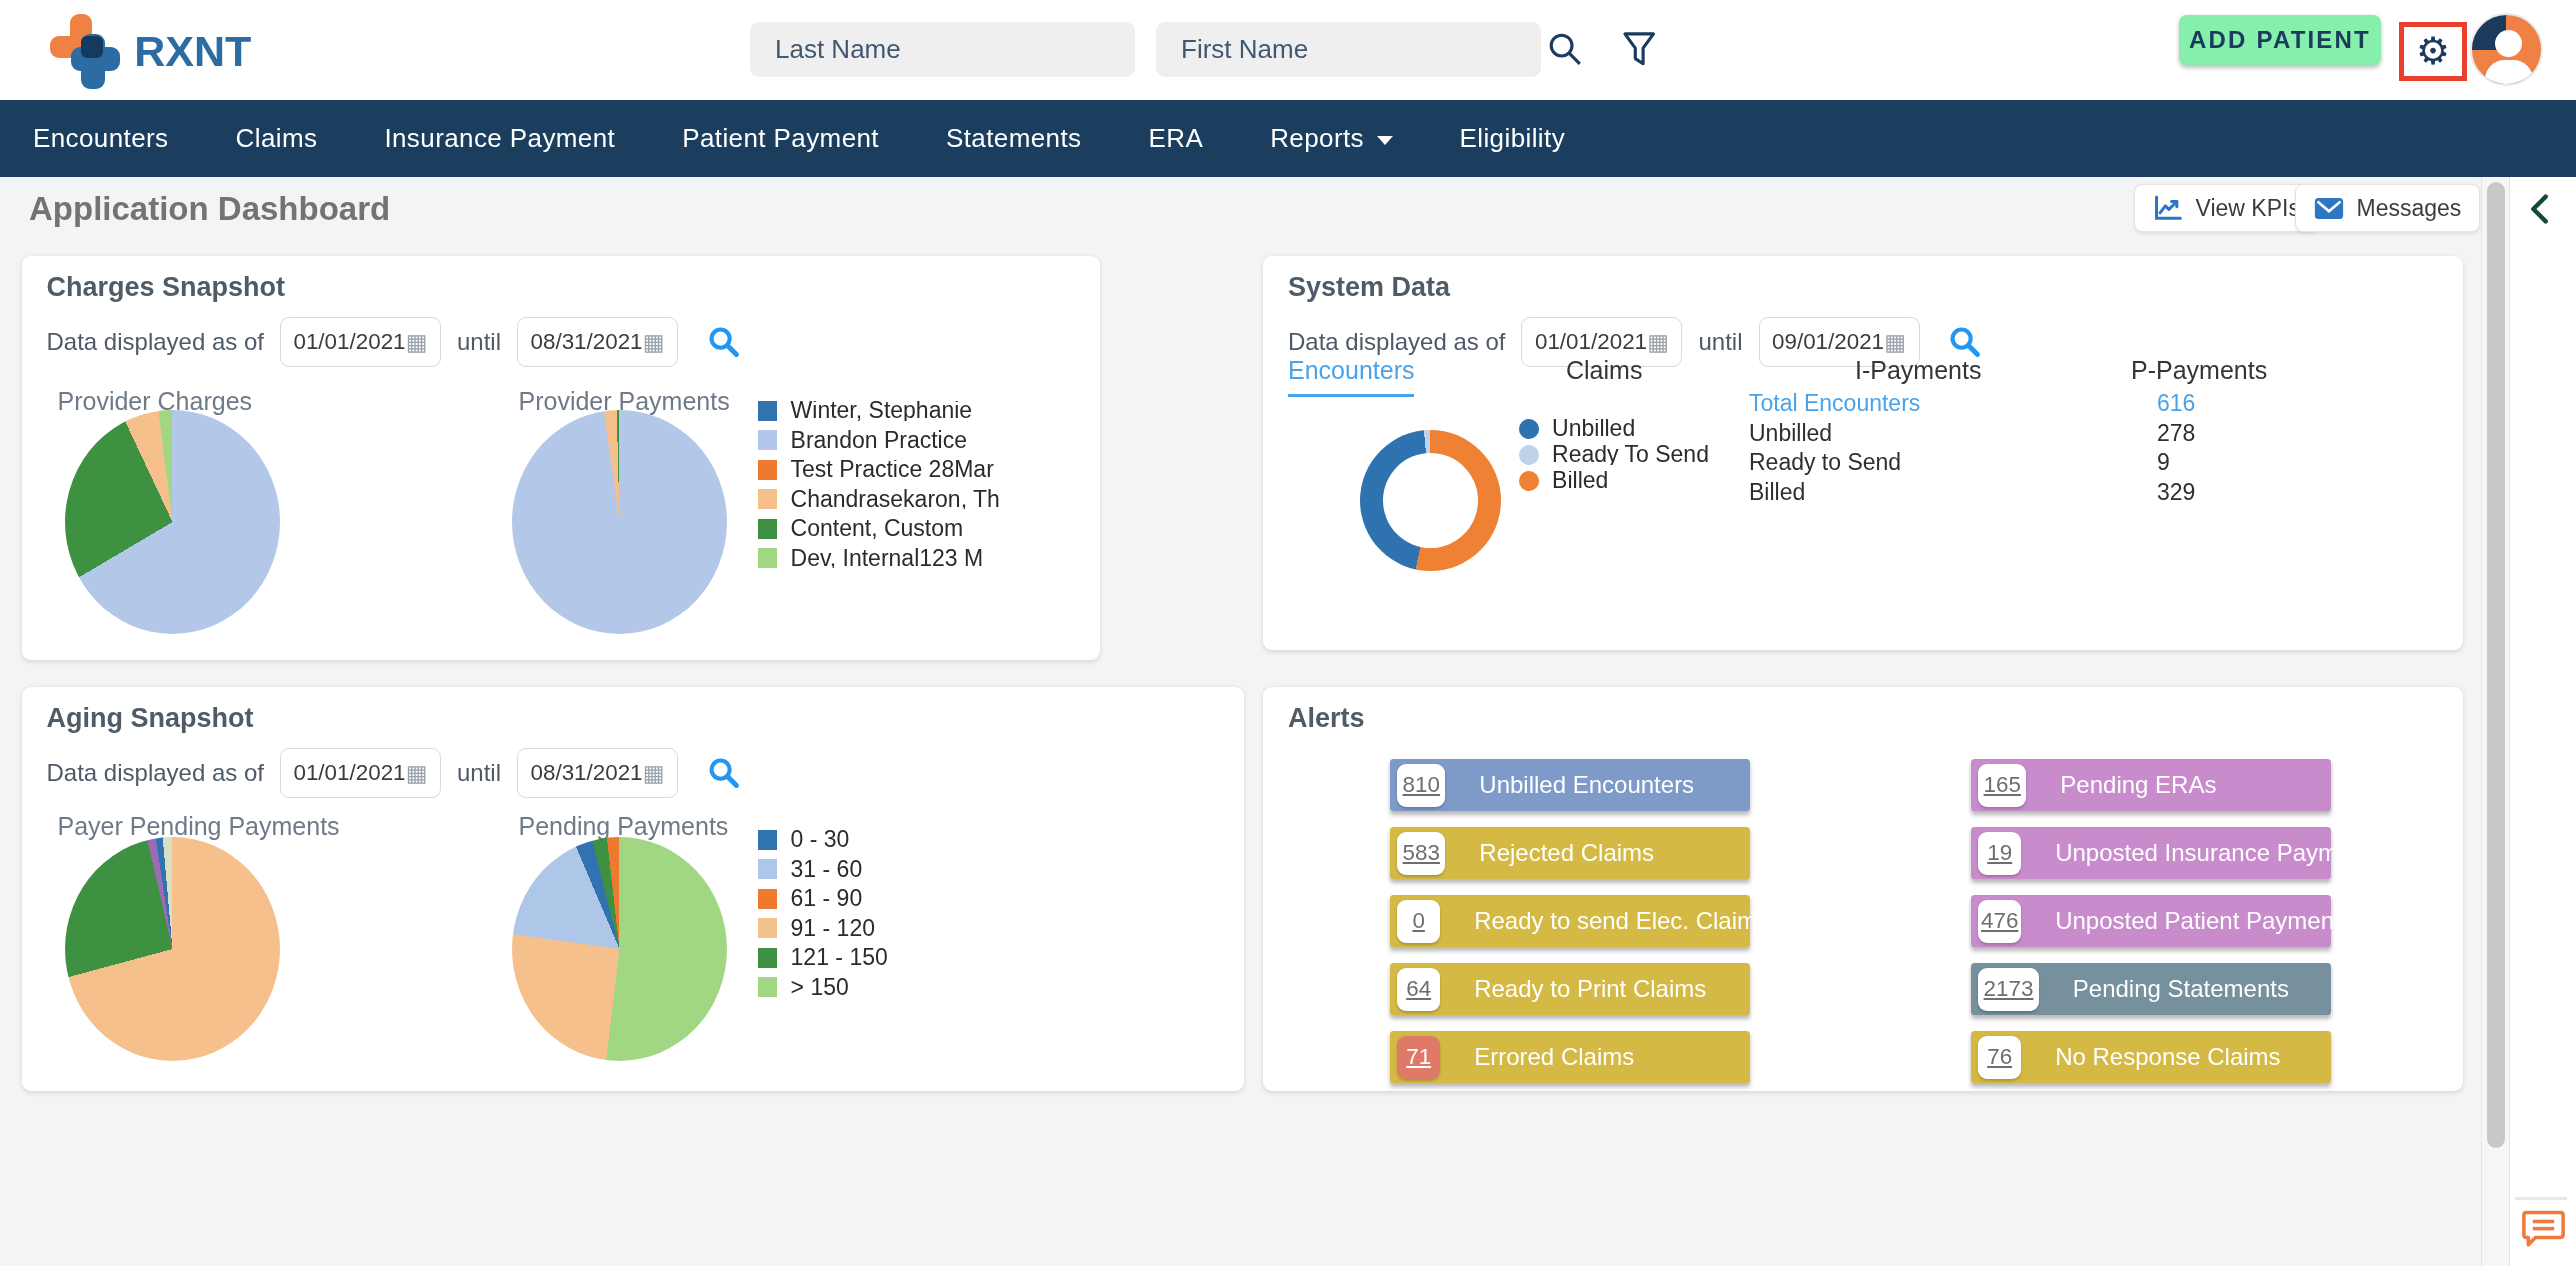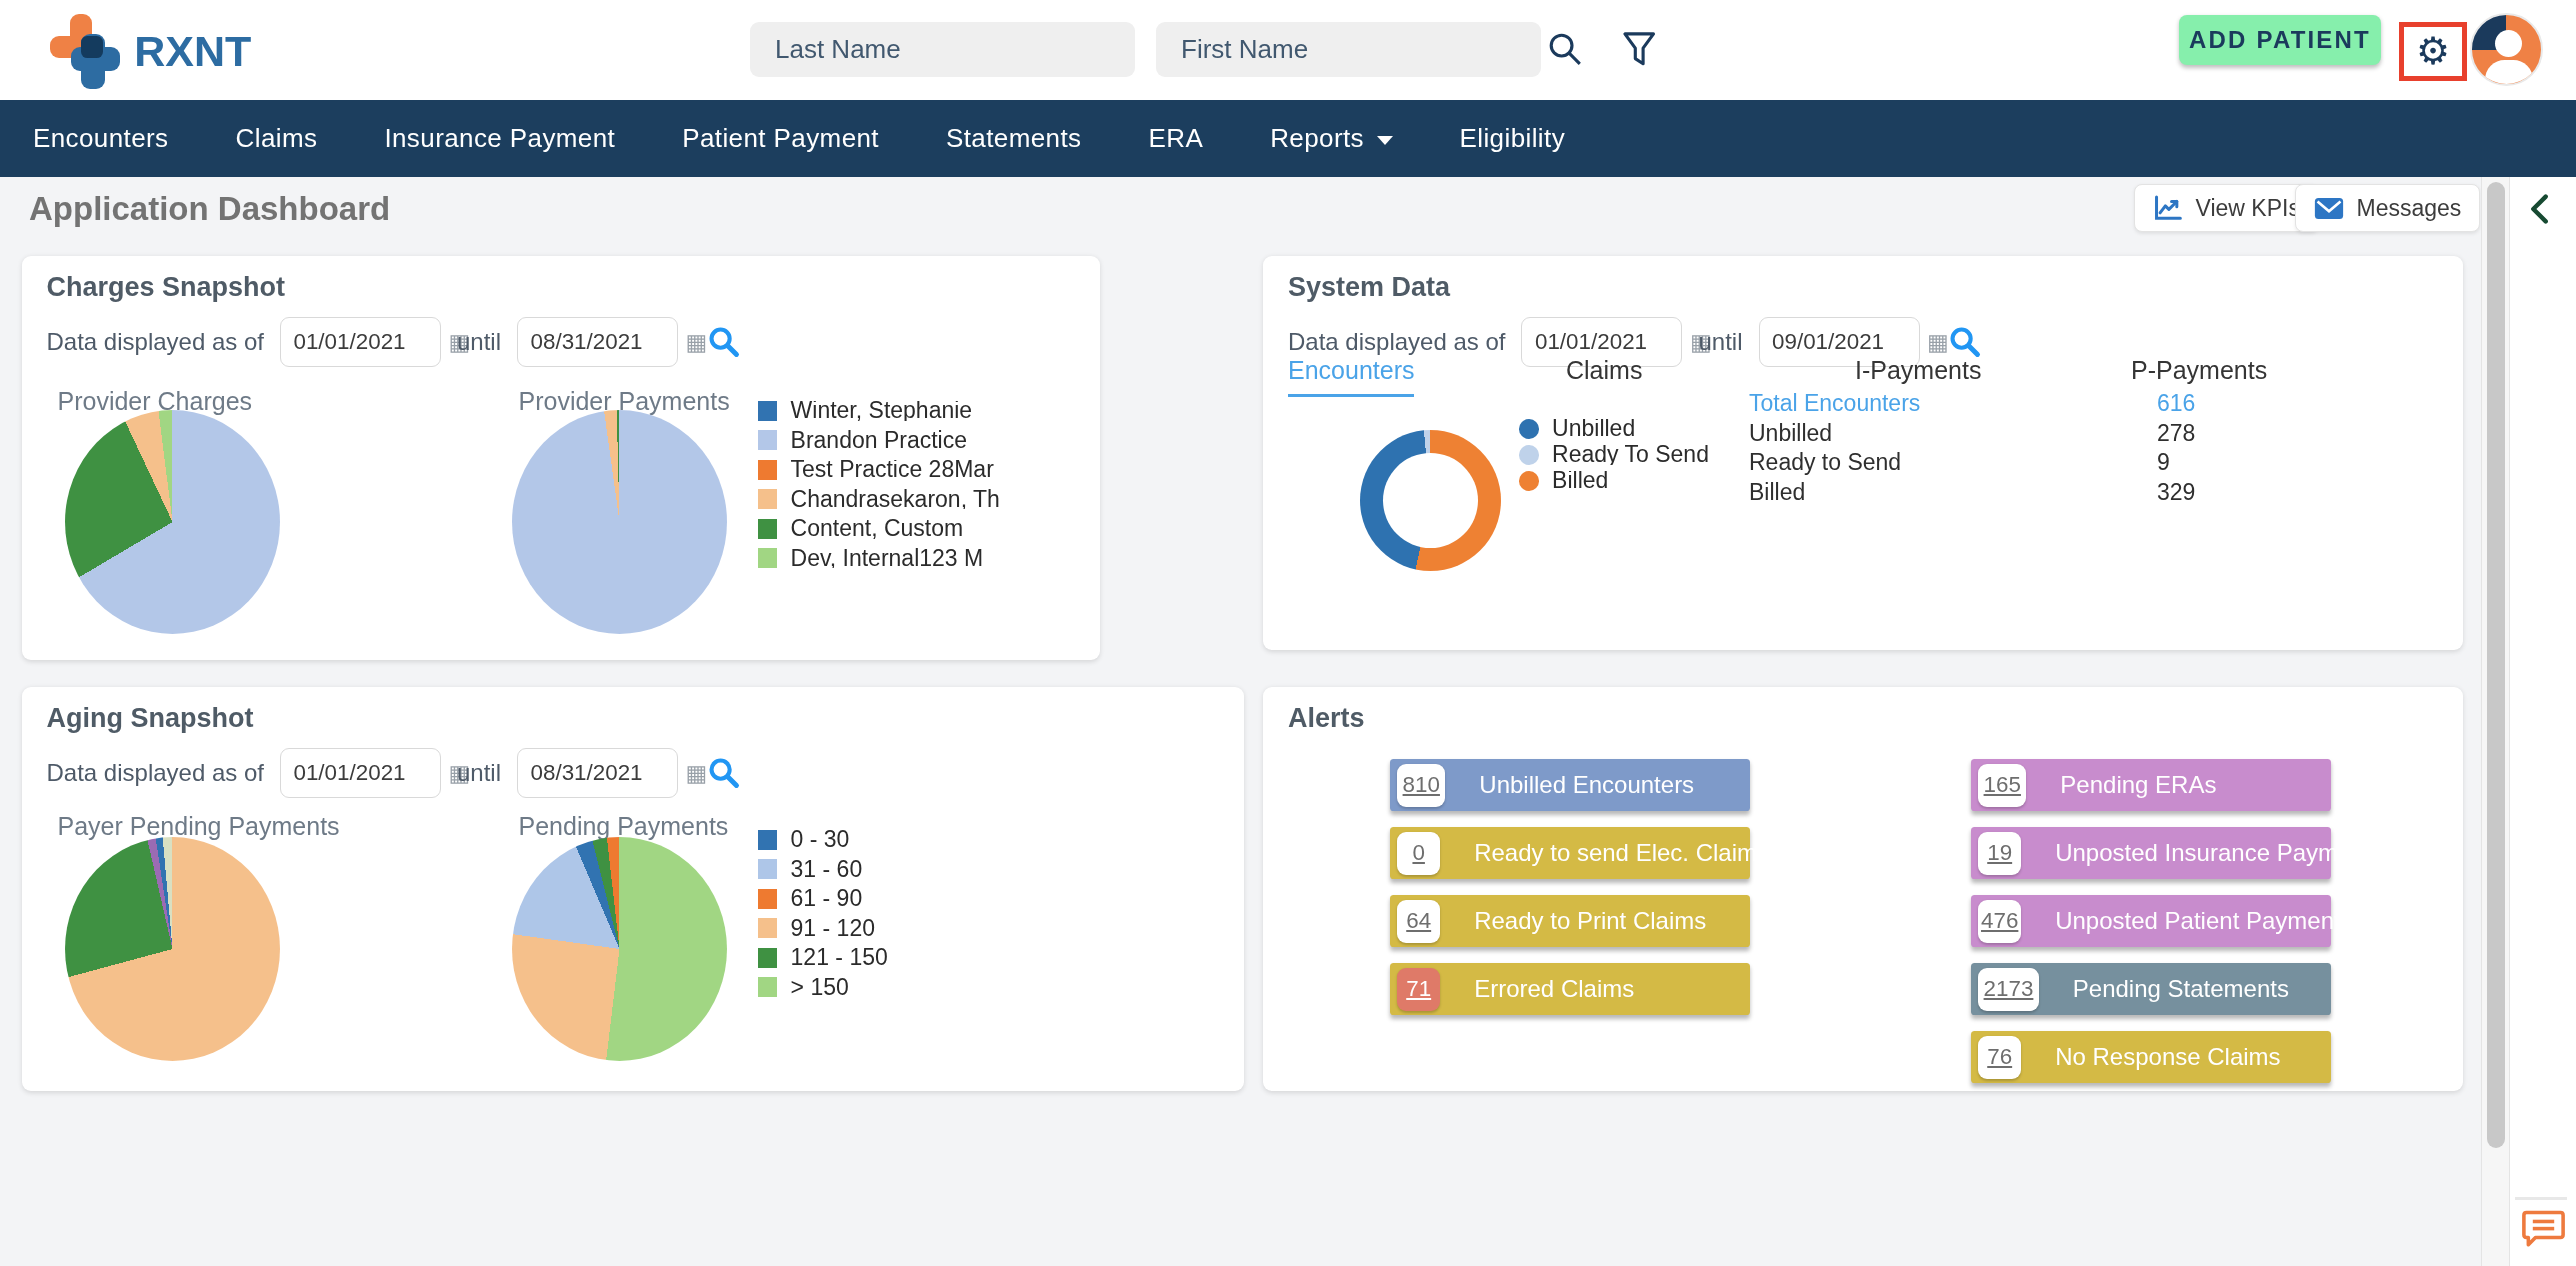--- a/index.html
+++ b/index.html
@@ -68,21 +68,21 @@
   .panel { position:absolute; background:#fff; border-radius:9px; box-shadow:0 1.8px 5.4px rgba(0,0,0,.12); }
   #pCharges { left:21.5px;  top:256px; width:1078px; height:404px; }
   #pSystem  { left:1263px; top:256px; width:1200px; height:394px; }
   #pAging   { left:21.5px;  top:687px; width:1222px; height:404px; }
   #pAlerts  { left:1263px; top:687px; width:1200px; height:404px; }
   .panel-title { position:absolute; left:25px; top:16px; font-size:27px; font-weight:bold; color:#4f5b66; }
   .date-row { position:absolute; left:25px; top:61px; display:flex; align-items:center; gap:16px; font-size:24px; color:#4e5a68; }
   .date-box {
     width:161px; height:50px; border:1.8px solid #d9d9d9; border-radius:9px; background:#fff;
     display:flex; align-items:center; justify-content:space-between; padding:0 12.5px;
-    font-size:22.4px; color:#3c3c3c; cursor:pointer;gap:43px;
+    font-size:22.4px; color:#3c3c3c; cursor:pointer;
   }
   .cal-glyph { color:#98a0a8; font-size:23px; line-height:1; }
   .panel-search { margin-left:12.5px; cursor:pointer; display:flex; }
   .chart-title { position:absolute; font-size:25px; color:#6e7a87; }
   .pie { position:absolute; width:215px; height:224px; border-radius:50%; }
   #pieCharges  { left:43px;  top:154px; }
   #piePayments { left:490px; top:154px; }
   #piePayer    { left:43px;  top:150px; }
   #piePending  { left:490px; top:150px; }
   .legend { position:absolute; display:flex; flex-direction:column; gap:9.8px; }
@@ -356,20 +356,24 @@
 </section>
 
 <section class="panel" id="pAlerts">
   <h2 class="panel-title">Alerts</h2>
   <div class="alert-col" id="alertsLeft">
       <div class="alert-bar" style="background: rgb(126, 154, 201);">
         <span class="alert-badge" style="background: rgb(255, 255, 255); color: rgb(110, 110, 110);">810</span>
         <span class="alert-label">Unbilled Encounters</span>
       </div>
       <div class="alert-bar" style="background: rgb(212, 186, 69);">
+        <span class="alert-badge" style="background: rgb(255, 255, 255); color: rgb(110, 110, 110);">583</span>
+        <span class="alert-label">Rejected Claims</span>
+      </div>
+      <div class="alert-bar" style="background: rgb(212, 186, 69);">
         <span class="alert-badge" style="background: rgb(255, 255, 255); color: rgb(110, 110, 110);">0</span>
         <span class="alert-label">Ready to send Elec. Claims</span>
       </div>
       <div class="alert-bar" style="background: rgb(212, 186, 69);">
         <span class="alert-badge" style="background: rgb(255, 255, 255); color: rgb(110, 110, 110);">64</span>
         <span class="alert-label">Ready to Print Claims</span>
       </div>
       <div class="alert-bar" style="background: rgb(212, 186, 69);">
         <span class="alert-badge" style="background: rgb(223, 122, 104); color: rgb(255, 255, 255);">71</span>
         <span class="alert-label">Errored Claims</span>

